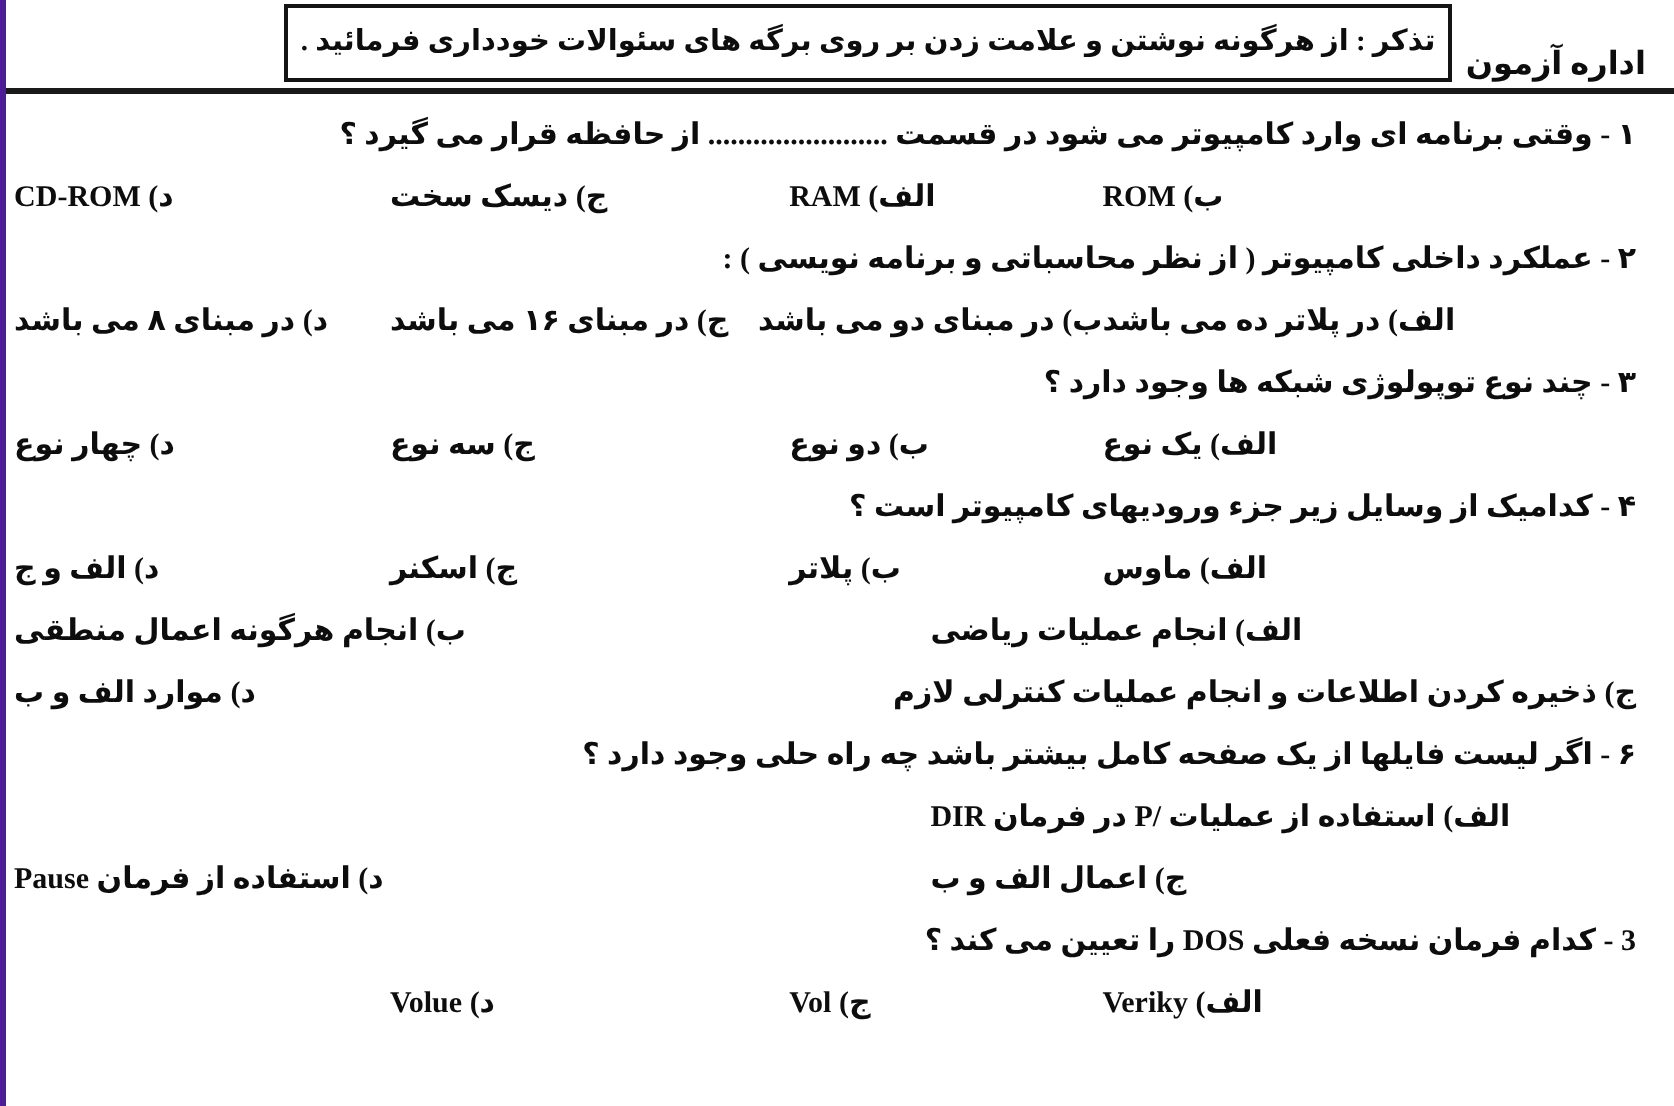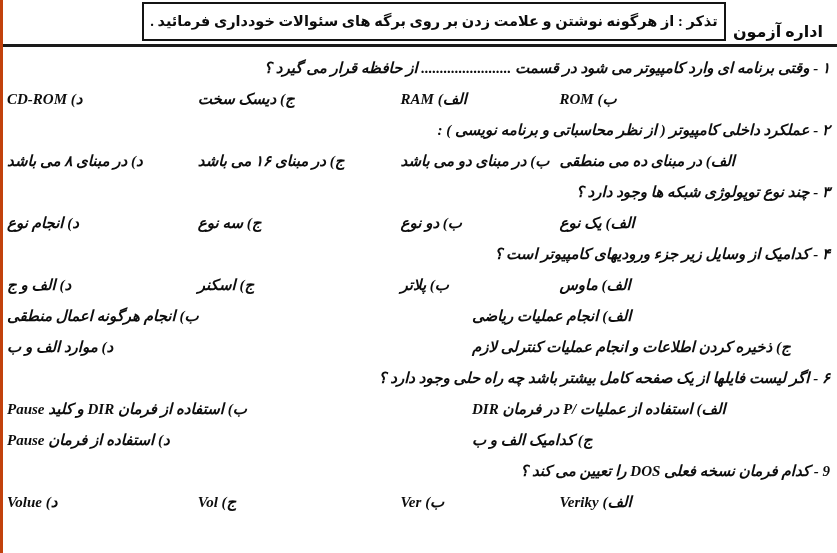--- a/index.html
+++ b/index.html
@@ -3,43 +3,42 @@
 <meta charset="utf-8">
 <style>
   html,body { margin:0; padding:0; background:#ffffff; }
   .page {
     position:relative;
     width:837px; height:553px;
     background:#ffffff;
     color:#0d0d0d;
     font-family:"Liberation Serif","DejaVu Sans",serif; 
     font-weight:bold;
-    border-left:3px solid #c2410c;
+    border-left:3px solid #4c1d95;
     box-sizing:border-box;
     overflow:hidden;
   }
   .notice-box {
     position:absolute; top:2px; left:139px; width:584px; height:39px;
     border:2px solid #141414; box-sizing:border-box;
     display:flex; align-items:center; justify-content:center;
     direction:rtl; font-size:14.5px; white-space:nowrap;
   }
   .office {
     position:absolute; top:22px; right:14px;
     direction:rtl; font-size:16px; white-space:nowrap;
   }
   .header-rule {
     position:absolute; top:44px; left:0; width:100%; height:3px;
     background:#1a1a1a;
   }
   .content {
-    position:absolute; top:47px; left:0; right:0;
+    position:absolute; top:47px; left:0; right:12px;
     direction:rtl;
     padding:6px 5px 0 4px;
-    font-style:italic;
   }
   .line { height:31px; line-height:31px; font-size:15px; white-space:nowrap; }
   .q-text { text-align:right; padding-right:2px; }
   .opts4 {
     display:grid;
     grid-template-columns:30.5% 20% 25.5% 24%;
     padding-right:30px; box-sizing:border-box;
   }
   .opts2 {
     display:grid;
@@ -67,34 +66,34 @@
         <span class="opt">ب) ROM</span>
         <span class="opt">الف) RAM</span>
         <span class="opt">ج) دیسک سخت</span>
         <span class="opt">د) CD-ROM</span>
       </div>
     </div>
 
     <div>
       <div class="line q-text">۲ - عملکرد داخلی کامپیوتر ( از نظر محاسباتی و برنامه نویسی ) :</div>
       <div class="line opts4">
-        <span class="opt">الف) در مبنای ده می منطقی</span>
+        <span class="opt">الف) در پلاتر ده می باشد</span>
         <span class="opt">ب) در مبنای دو می باشد</span>
         <span class="opt">ج) در مبنای ۱۶ می باشد</span>
         <span class="opt">د) در مبنای ۸ می باشد</span>
       </div>
     </div>
 
     <div>
       <div class="line q-text">۳ - چند نوع توپولوژی شبکه ها وجود دارد ؟</div>
       <div class="line opts4">
         <span class="opt">الف) یک نوع</span>
         <span class="opt">ب) دو نوع</span>
         <span class="opt">ج) سه نوع</span>
-        <span class="opt">د) انجام نوع</span>
+        <span class="opt">د) چهار نوع</span>
       </div>
     </div>
 
     <div>
       <div class="line q-text">۴ - کدامیک از وسایل زیر جزء ورودیهای کامپیوتر است ؟</div>
       <div class="line opts4">
         <span class="opt">الف) ماوس</span>
         <span class="opt">ب) پلاتر</span>
         <span class="opt">ج) اسکنر</span>
         <span class="opt">د) الف و ج</span>
@@ -109,32 +108,30 @@
       <div class="line opts2">
         <span class="opt">ج) ذخیره کردن اطلاعات و انجام عملیات کنترلی لازم</span>
         <span class="opt">د) موارد الف و ب</span>
       </div>
     </div>
 
     <div>
       <div class="line q-text">۶ - اگر لیست فایلها از یک صفحه کامل بیشتر باشد چه راه حلی وجود دارد ؟</div>
       <div class="line opts2">
         <span class="opt">الف) استفاده از عملیات /P در فرمان DIR</span>
-        <span class="opt">ب) استفاده از فرمان DIR و کلید Pause</span>
       </div>
       <div class="line opts2">
-        <span class="opt">ج) کدامیک الف و ب</span>
+        <span class="opt">ج) اعمال الف و ب</span>
         <span class="opt">د) استفاده از فرمان Pause</span>
       </div>
     </div>
 
     <div>
-      <div class="line q-text">9 - کدام فرمان نسخه فعلی DOS را تعیین می کند ؟</div>
+      <div class="line q-text">3 - کدام فرمان نسخه فعلی DOS را تعیین می کند ؟</div>
       <div class="line opts4">
         <span class="opt">الف) Veriky</span>
-        <span class="opt">ب) Ver</span>
         <span class="opt">ج) Vol</span>
         <span class="opt">د) Volue</span>
       </div>
     </div>
 
   </div>
 </div>
 
 </body></html>

